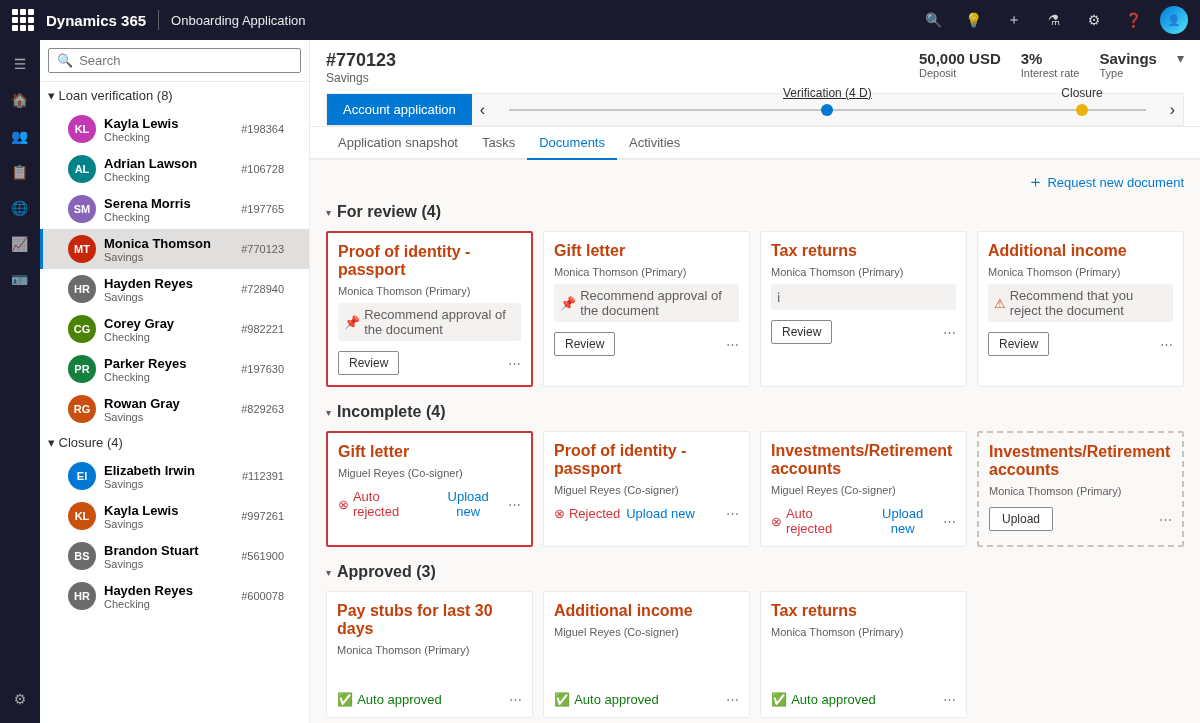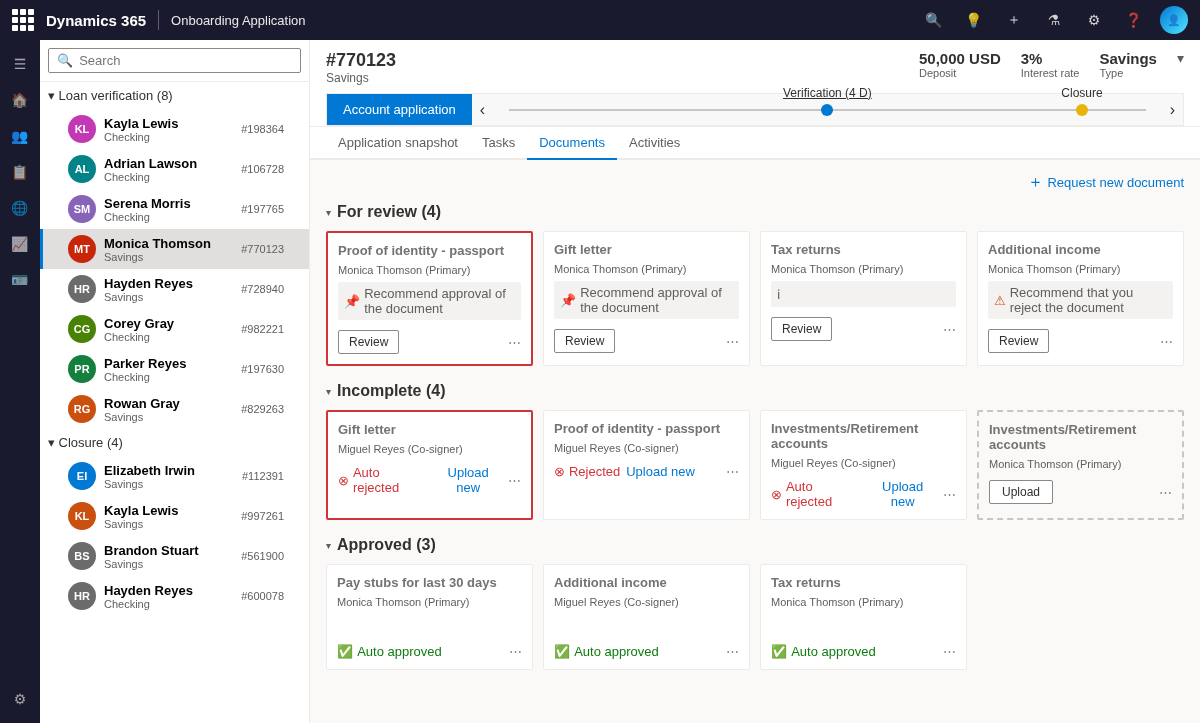--- a/index.html
+++ b/index.html
@@ -241,21 +241,21 @@
       background: white;
       border: 1px solid #edebe9;
       border-radius: 2px;
       padding: 10px;
       display: flex;
       flex-direction: column;
       gap: 6px;
     }
     .doc-card.highlighted { border: 2px solid #d13438; }
     .doc-card.dashed { border: 2px dashed #c8c6c4; background: #faf9f8; }
-    .doc-card-title { font-size: 13px; font-weight: 600; color: #737373; }
+    .doc-card-title { font-size: 16px; font-weight: 600; color: #c2410c; }
     .doc-card-person { font-size: 11px; color: #605e5c; }
     .doc-card-rec {
       display: flex;
       align-items: center;
       gap: 4px;
       font-size: 11px;
       color: #605e5c;
       background: #f3f2f1;
       padding: 4px 6px;
       border-radius: 2px;

